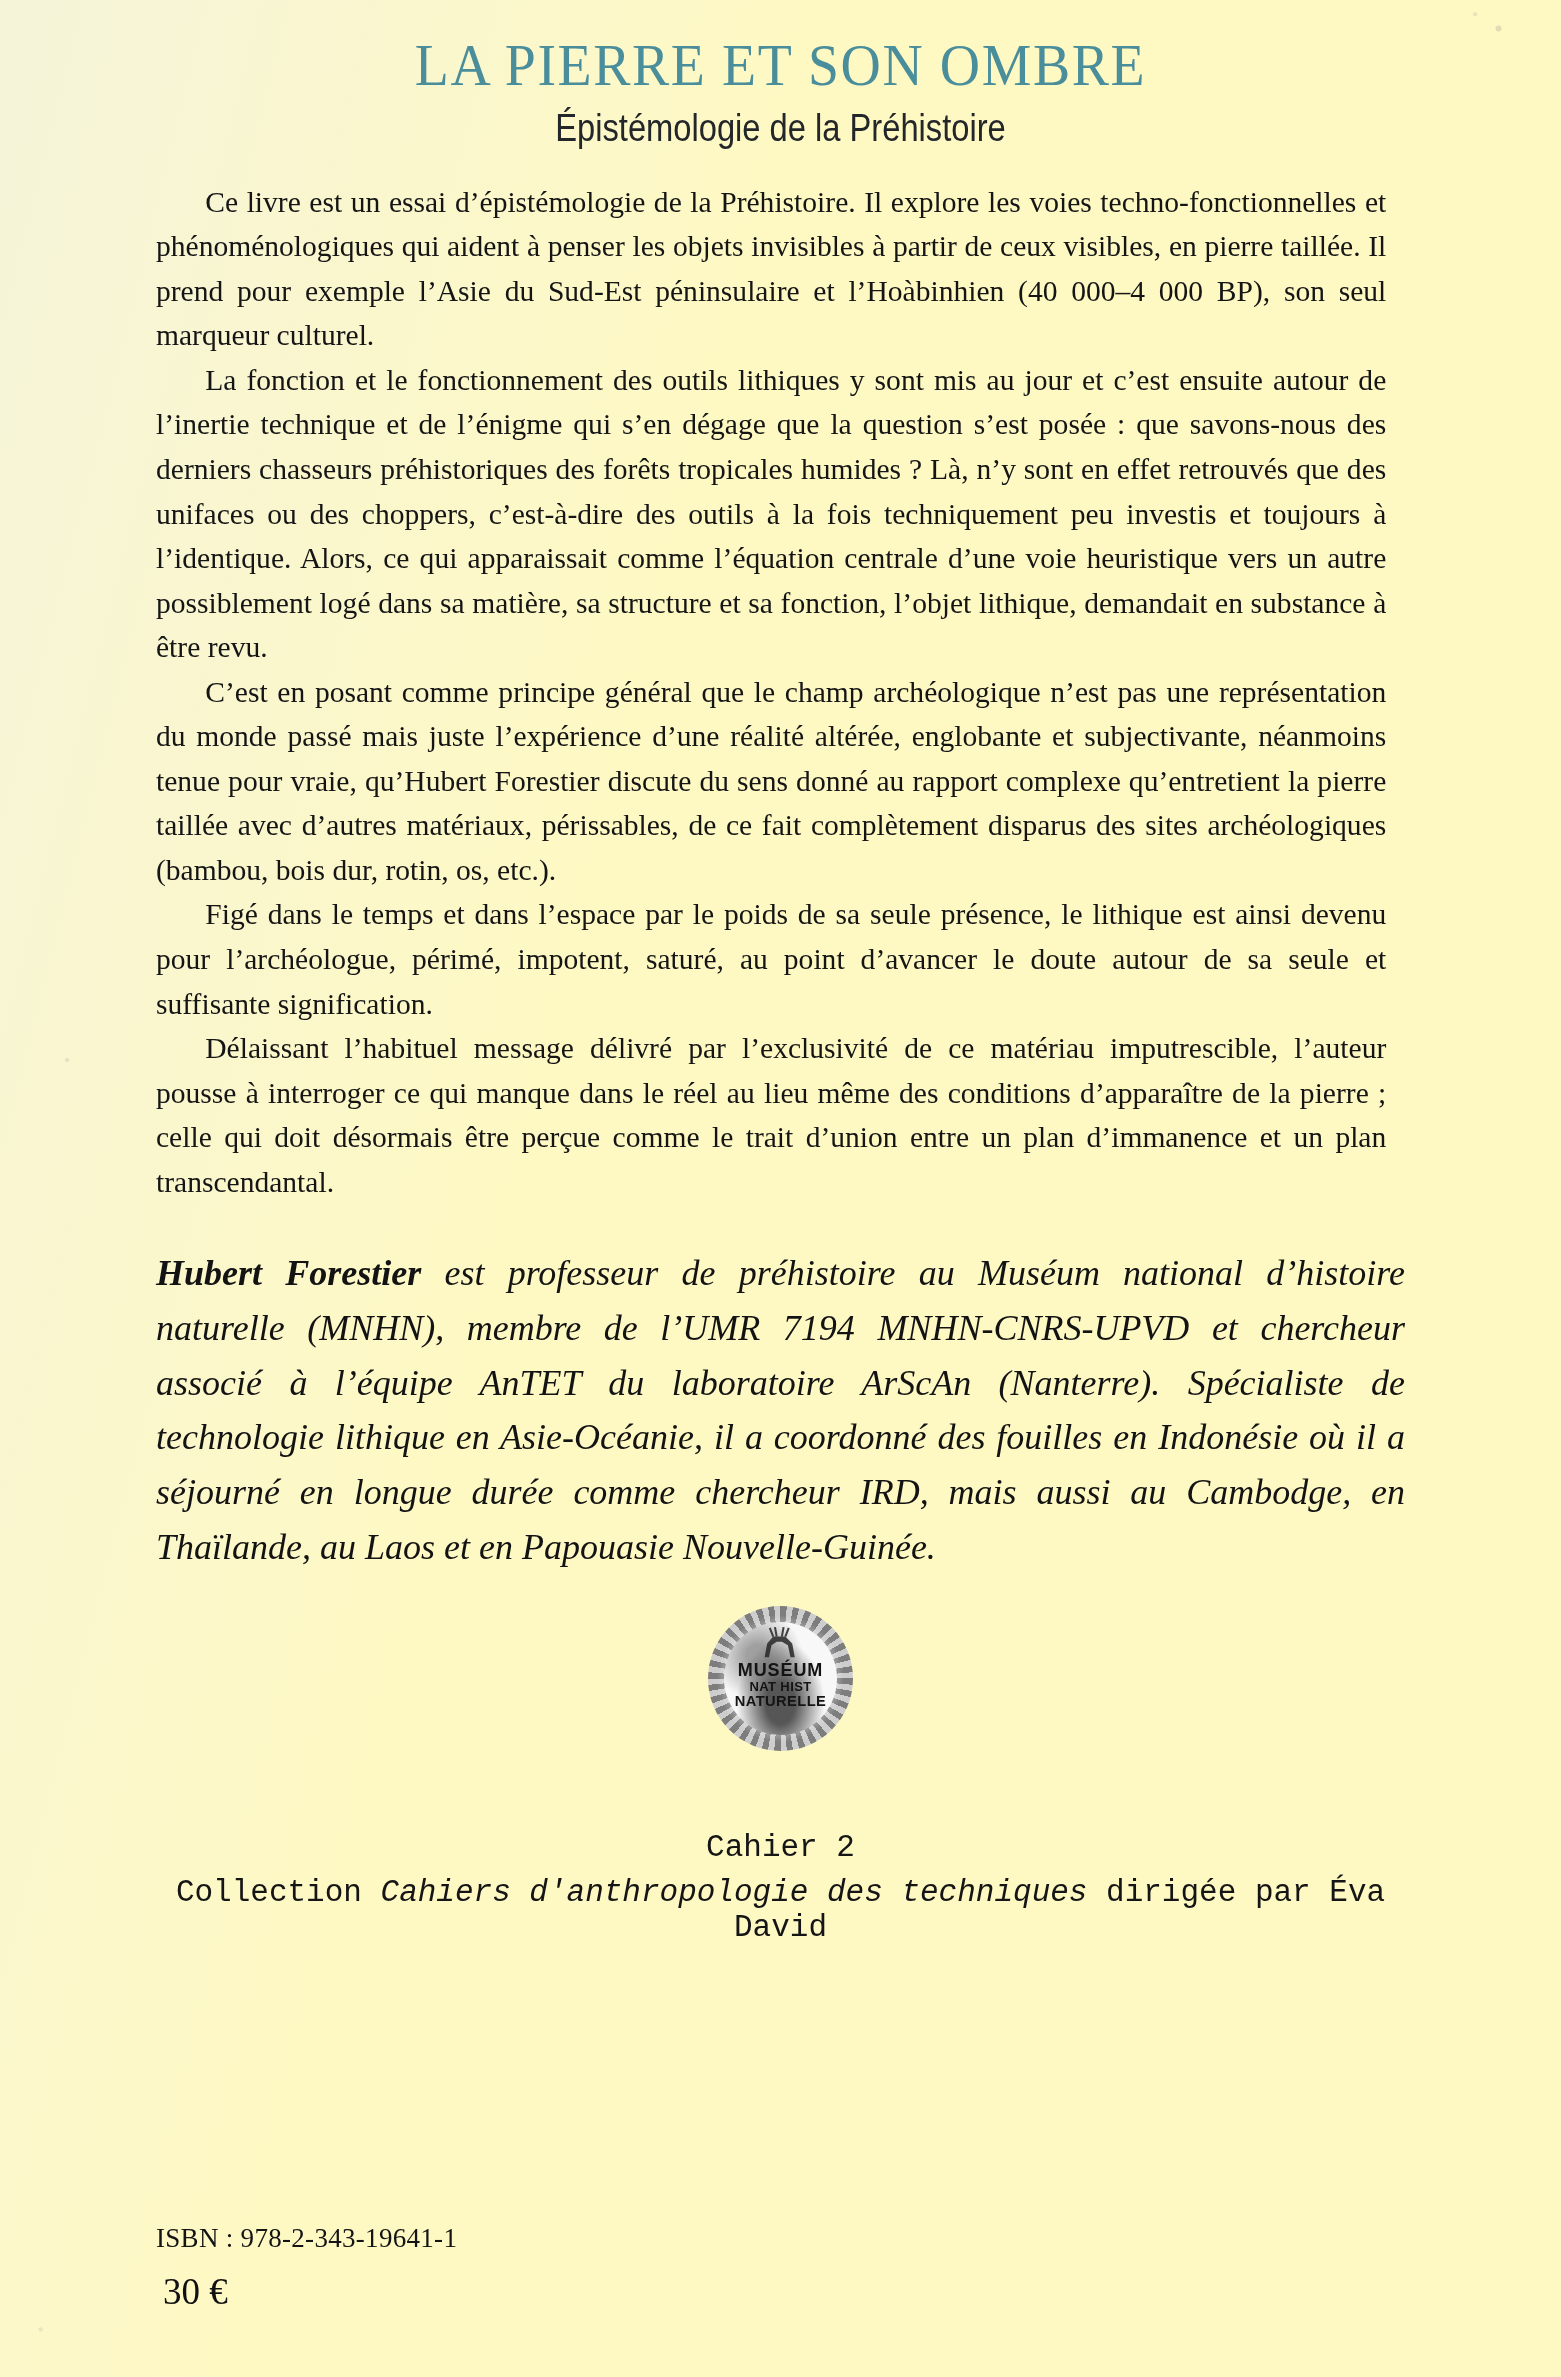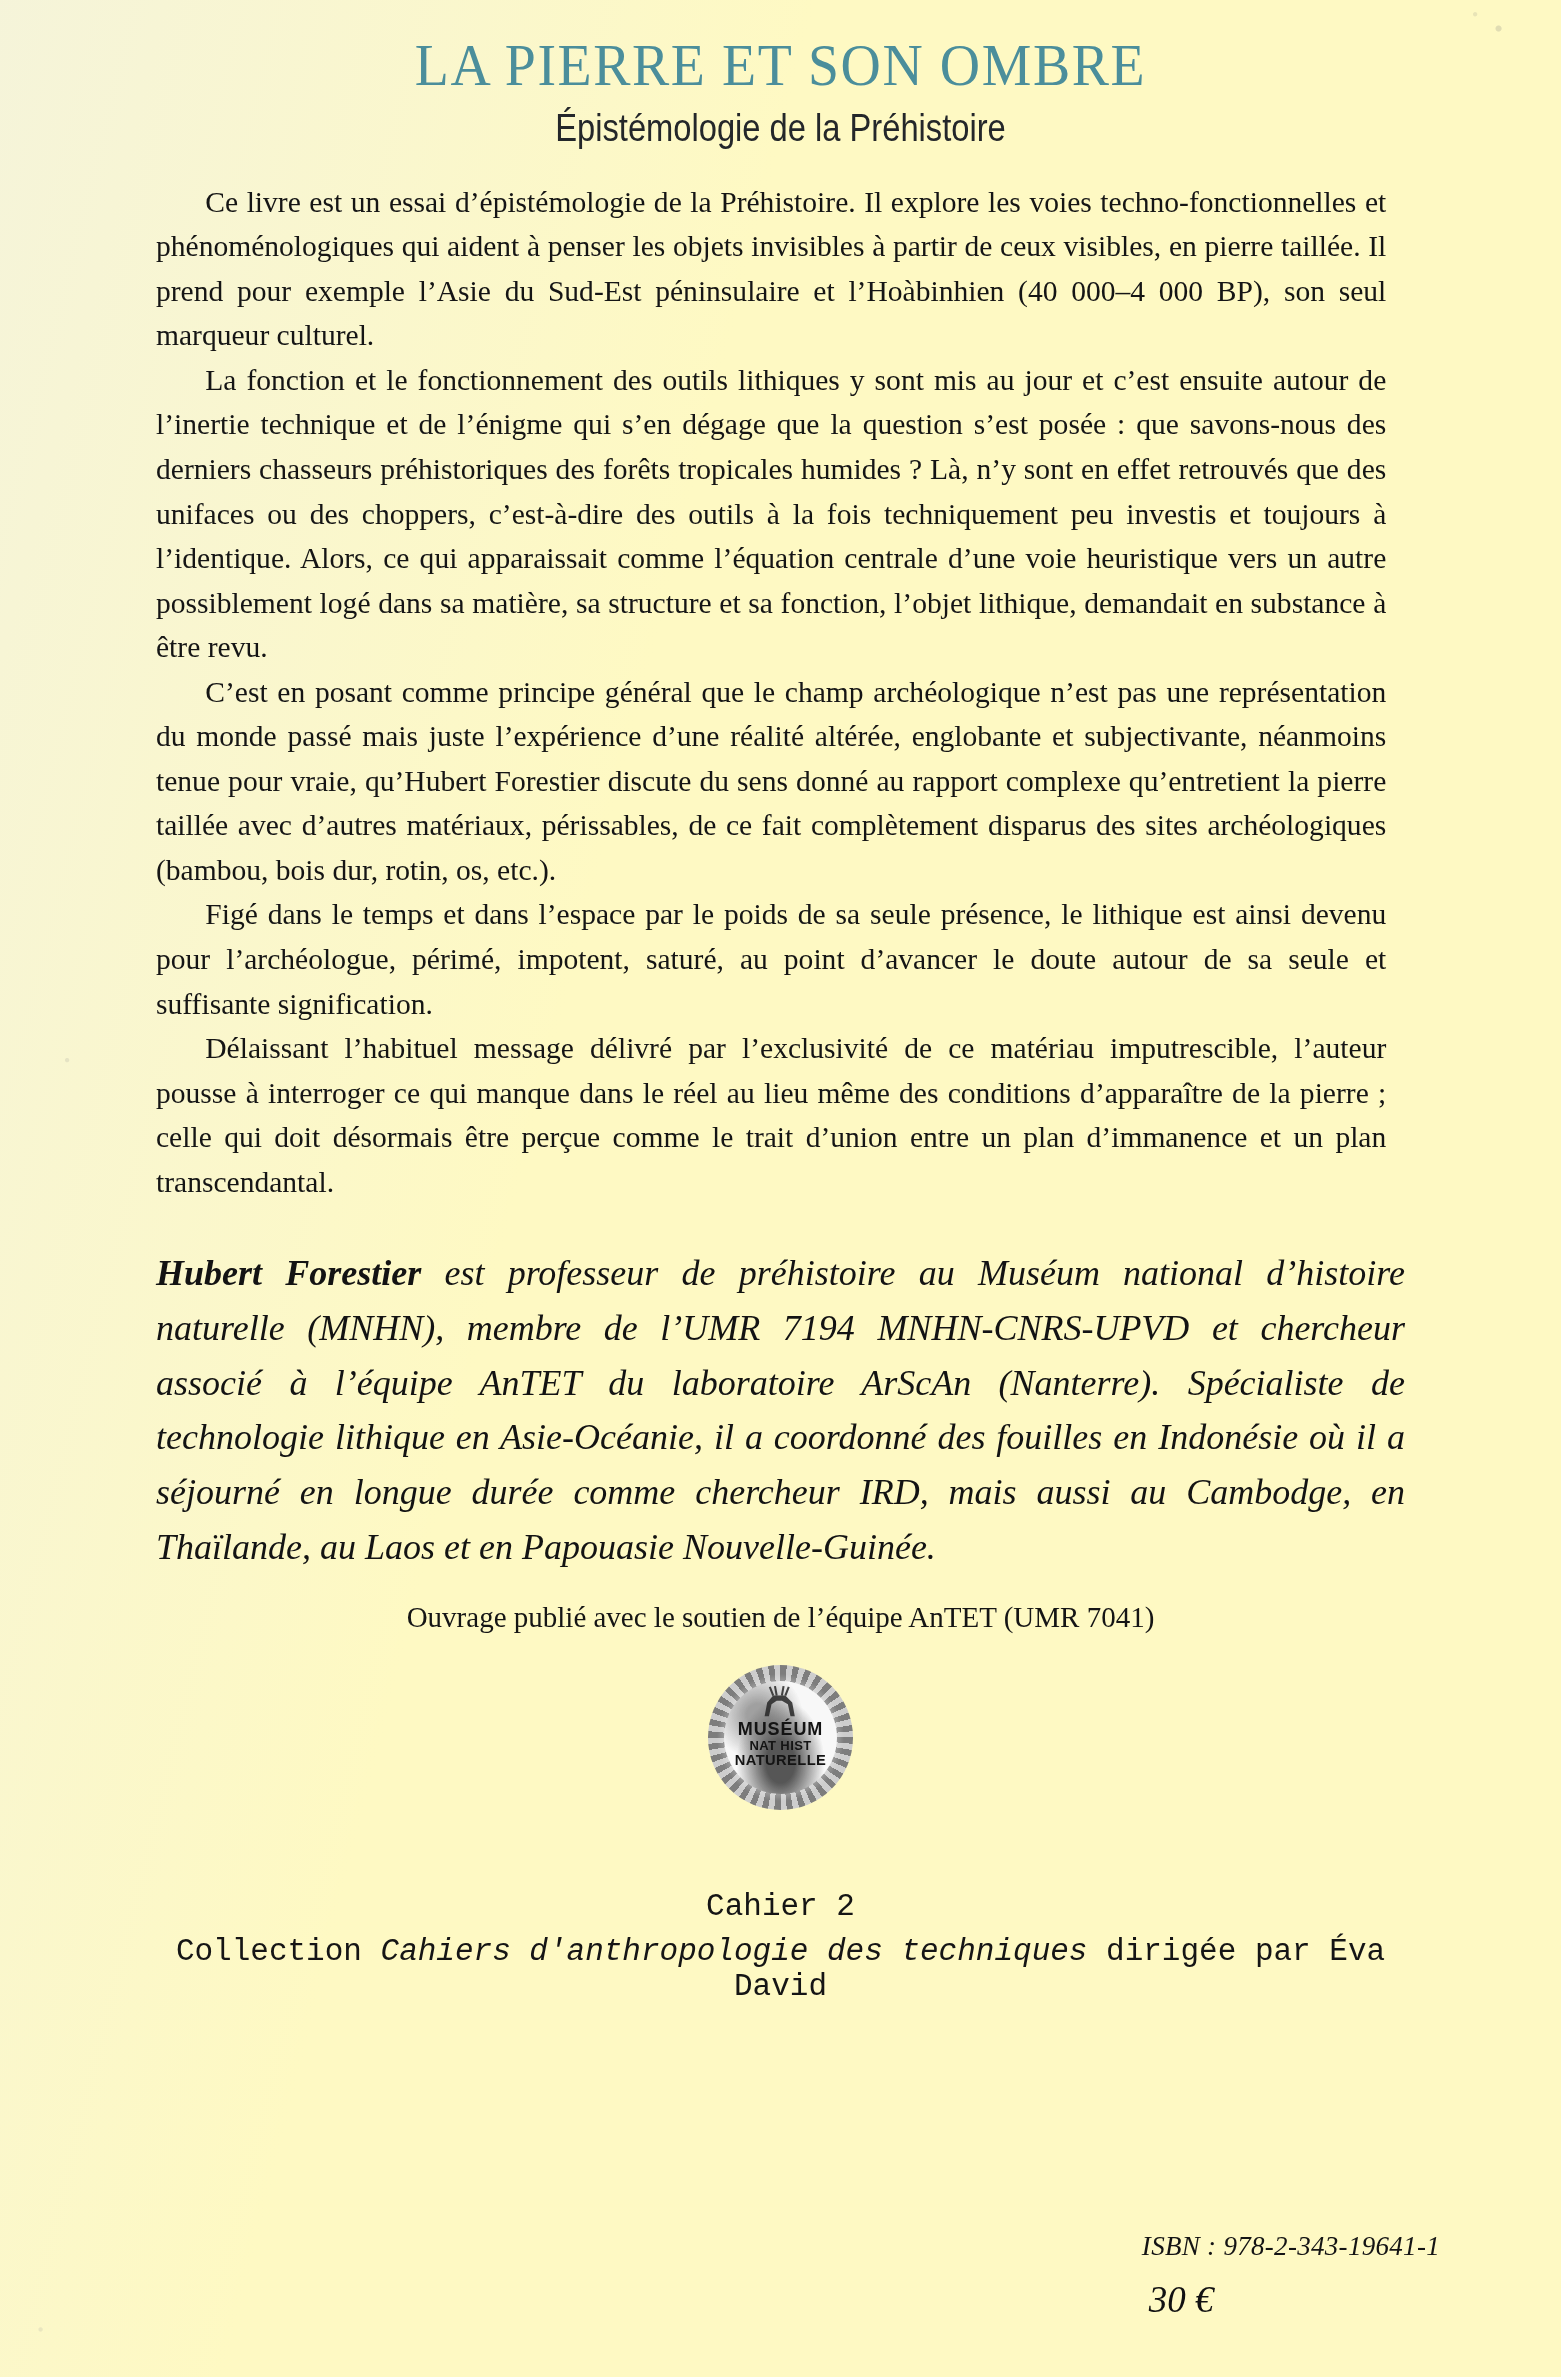--- a/index.html
+++ b/index.html
@@ -217,26 +217,25 @@
     font-size: 31px;
     color: #151515;
   }
   .series .collection em { font-style: italic; }
 
   
   .footer {
     position: absolute;
     left: 156px;
     right: 121px;
-    bottom: 56px;
+    bottom: 64px;
     display: flex;
     align-items: flex-end;
-    justify-content: flex-end;
+    justify-content: space-between;
     z-index: 3;
-    font-style: italic;
   }
 
   .isbn-block .isbn {
     font-size: 27px;
     color: #141414;
     letter-spacing: 0.3px;
   }
   .isbn-block .price {
     margin-top: 15.6px;
     font-size: 37px;
@@ -299,21 +298,20 @@
       <p>La fonction et le fonctionnement des outils lithiques y sont mis au jour et c’est ensuite autour de l’inertie technique et de l’énigme qui s’en dégage que la question s’est posée : que savons-nous des derniers chasseurs préhistoriques des forêts tropicales humides ? Là, n’y sont en effet retrouvés que des unifaces ou des choppers, c’est-à-dire des outils à la fois techniquement peu investis et toujours à l’identique. Alors, ce qui apparaissait comme l’équation centrale d’une voie heuristique vers un autre possiblement logé dans sa matière, sa structure et sa fonction, l’objet lithique, demandait en substance à être revu.</p>
       <p>C’est en posant comme principe général que le champ archéologique n’est pas une représentation du monde passé mais juste l’expérience d’une réalité altérée, englobante et subjectivante, néanmoins tenue pour vraie, qu’Hubert Forestier discute du sens donné au rapport complexe qu’entretient la pierre taillée avec d’autres matériaux, périssables, de ce fait complètement disparus des sites archéologiques (bambou, bois dur, rotin, os, etc.).</p>
       <p>Figé dans le temps et dans l’espace par le poids de sa seule présence, le lithique est ainsi devenu pour l’archéologue, périmé, impotent, saturé, au point d’avancer le doute autour de sa seule et suffisante signification.</p>
       <p>Délaissant l’habituel message délivré par l’exclusivité de ce matériau imputrescible, l’auteur pousse à interroger ce qui manque dans le réel au lieu même des conditions d’apparaître de la pierre ; celle qui doit désormais être perçue comme le trait d’union entre un plan d’immanence et un plan transcendantal.</p>
     </div>
 
     <div class="bio">
       <span class="author-name">Hubert Forestier</span><span> est professeur de préhistoire au Muséum national d’histoire naturelle (MNHN), membre de l’UMR 7194 MNHN-CNRS-UPVD et chercheur associé à l’équipe AnTET du laboratoire ArScAn (Nanterre). Spécialiste de technologie lithique en Asie-Océanie, il a coordonné des fouilles en Indonésie où il a séjourné en longue durée comme chercheur IRD, mais aussi au Cambodge, en Thaïlande, au Laos et en Papouasie Nouvelle-Guinée.</span>
     </div>
 
-    <div class="support-line">Ouvrage publié avec le soutien de l’équipe AnTET (UMR 7041)</div>
 
     <div class="logos">
 
       <div class="mnhn-logo">
         <svg class="deer" width="50" height="35" viewBox="0 0 58 40">
           <path d="M10 36 L13 20 L20 12 L34 12 L42 20 L45 36 L40 36 L37 22 L30 18 L24 18 L18 22 L15 36 Z" fill="#2a2c2d"></path>
           <path d="M20 12 L16 2 M24 12 L22 1 M34 12 L38 2 M30 12 L32 1" stroke="#2a2c2d" stroke-width="2.4" fill="none"></path>
         </svg>
         <div class="mnhn-text">
           <div class="l1">MUSÉUM</div>

